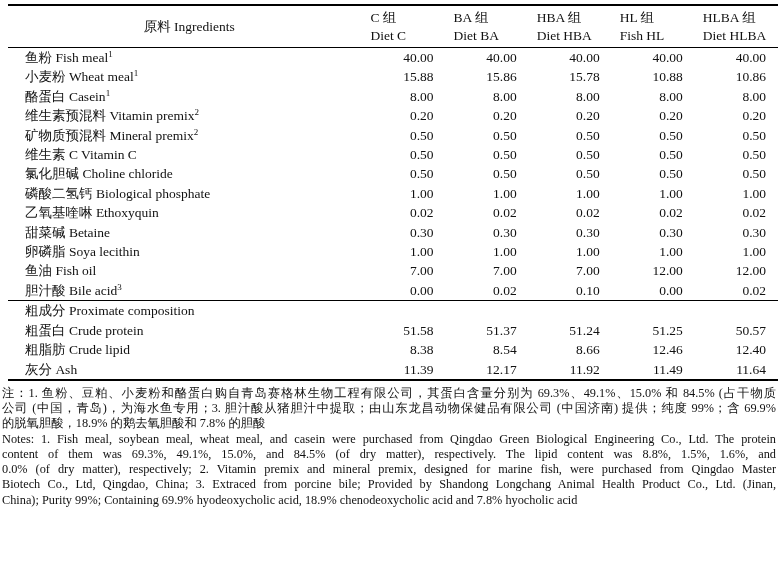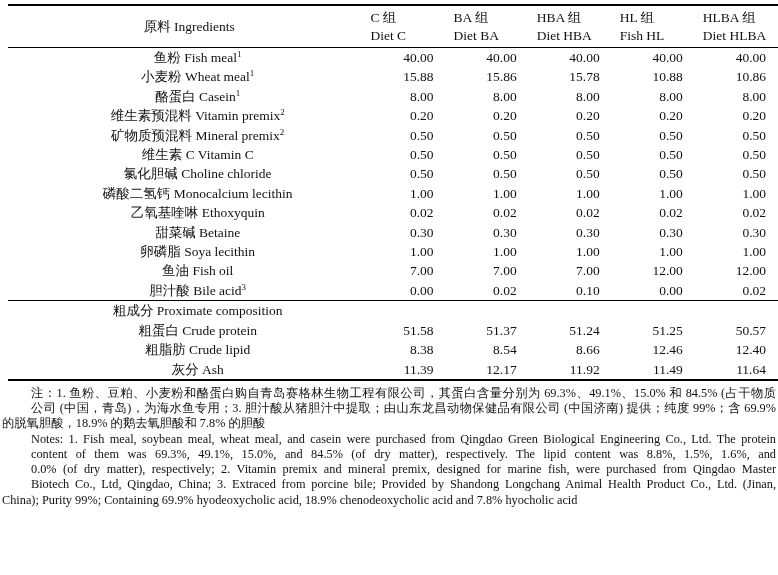--- a/index.html
+++ b/index.html
@@ -33,35 +33,35 @@
     border-bottom:1.3px solid #000;
   }
   tbody td{
     font-size:13.5px;
     height:19.4px;
     line-height:19.4px;
     padding:0;
     white-space:nowrap;
     overflow:hidden;
   }
-  td.col-label{text-align:center;padding-left:17px;}
+  td.col-label{text-align:left;padding-left:17px;}
   td.num{text-align:right;padding-right:20px;}
   tr.section-start td{border-top:1.3px solid #000;}
   sup{font-size:9px;line-height:0;vertical-align:super;}
   .notes{
     margin-top:5px;
     padding:0 2px;
     font-size:12.3px;
   }
   .note-line{
     line-height:15.25px;
     text-align:justify;
     white-space:normal;
   }
-  .note-line.fill{text-align-last:justify;margin-left:29px;}
+  .note-line.fill{text-align-last:justify;}
 </style>
 </head>
 <body>
 
 <div class="page">
 
   <table class="diet-table">
     <colgroup>
       <col class="c-label">
       <col class="c-val">
@@ -146,21 +146,21 @@
         </tr>
         <tr>
           <td class="col-label">氯化胆碱 Choline chloride</td>
           <td class="num">0.50</td>
           <td class="num">0.50</td>
           <td class="num">0.50</td>
           <td class="num">0.50</td>
           <td class="num">0.50</td>
         </tr>
         <tr>
-          <td class="col-label">磷酸二氢钙 Monocalcium lecithin</td>
+          <td class="col-label">磷酸二氢钙 Biological phosphate</td>
           <td class="num">1.00</td>
           <td class="num">1.00</td>
           <td class="num">1.00</td>
           <td class="num">1.00</td>
           <td class="num">1.00</td>
         </tr>
         <tr>
           <td class="col-label">乙氧基喹啉 Ethoxyquin</td>
           <td class="num">0.02</td>
           <td class="num">0.02</td>

